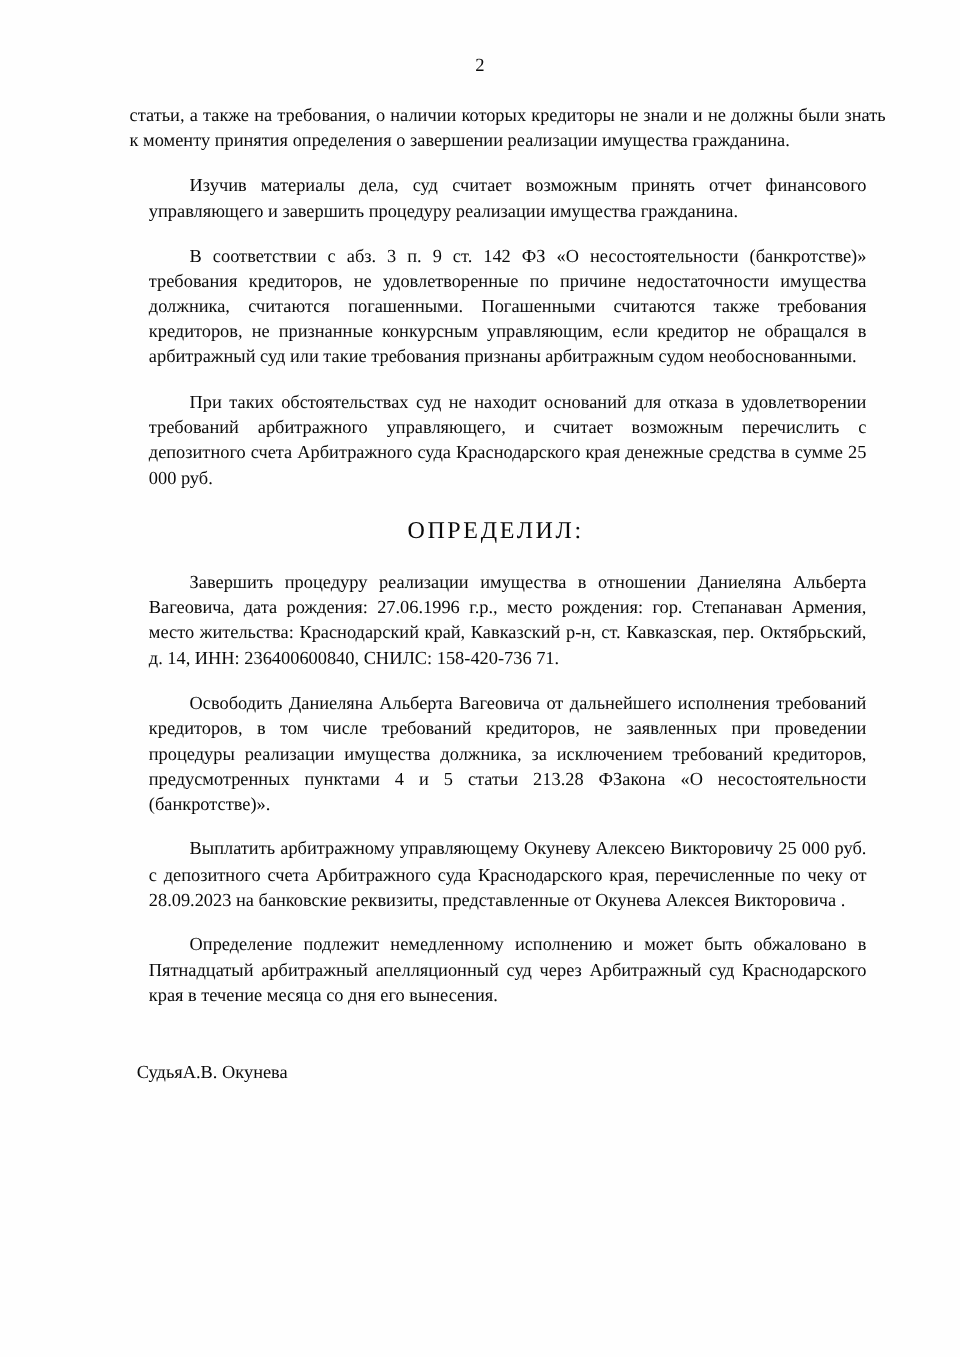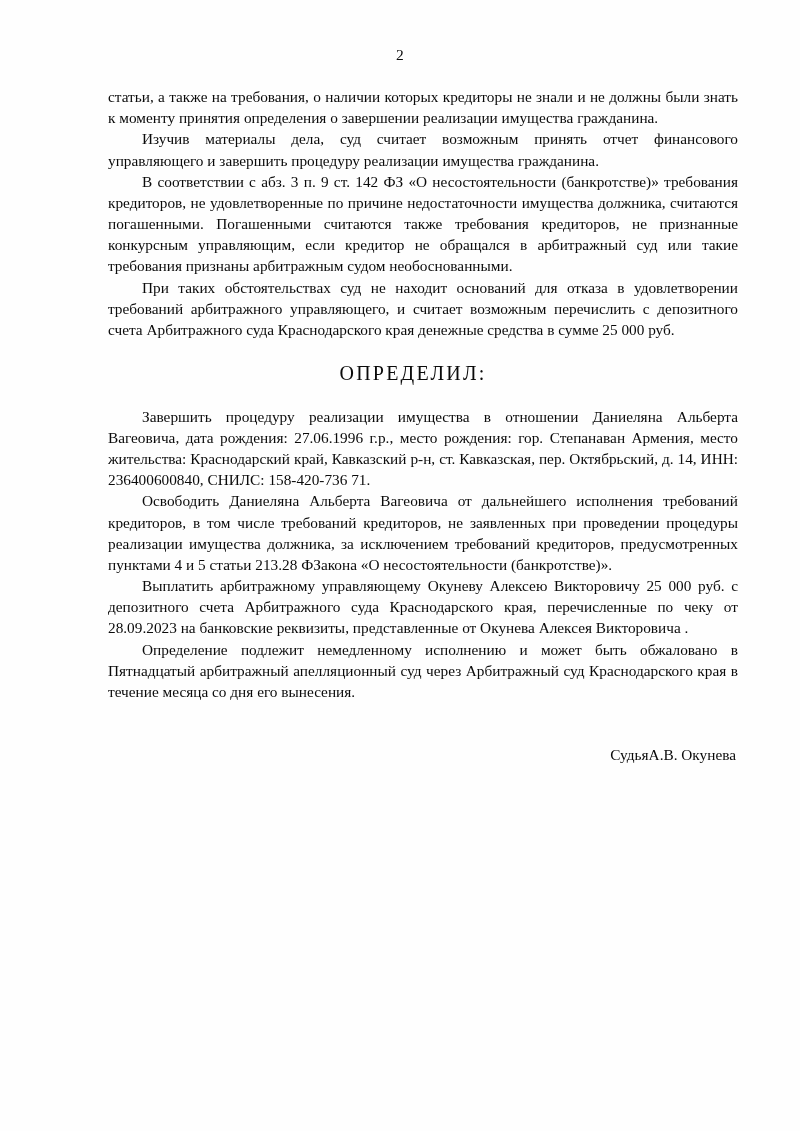--- a/index.html
+++ b/index.html
@@ -29,41 +29,41 @@
     letter-spacing: 0.2px;
   }
   .body-text {
     font-size: 15.3px;
     line-height: 1.385;
     text-align: justify;
     text-justify: inter-word;
     padding-right: 0px;
   }
   p.para {
-    margin: 0;
+    margin: 16px;
     text-indent: 34px;
     hyphens: none;
   }
   p.noindent {
     margin: 0;
     text-indent: 0;
   }
   .ruling {
     text-align: center;
     font-size: 20px;
     letter-spacing: 2.2px;
     margin: 20px 0 18px 0;
     font-weight: 400;
   }
   .ruling-wrap {
     padding-right: 20px;
   }
   .sig-row {
     display: flex;
-    justify-content: flex-end;
+    justify-content: flex-start;
     align-items: baseline;
     margin-top: 42px;
     font-size: 15.3px;
   }
   .sig-left { padding-left: 6px; }
   .sig-right { padding-right: 2px; }
 </style>
 </head>
 <body>
 

